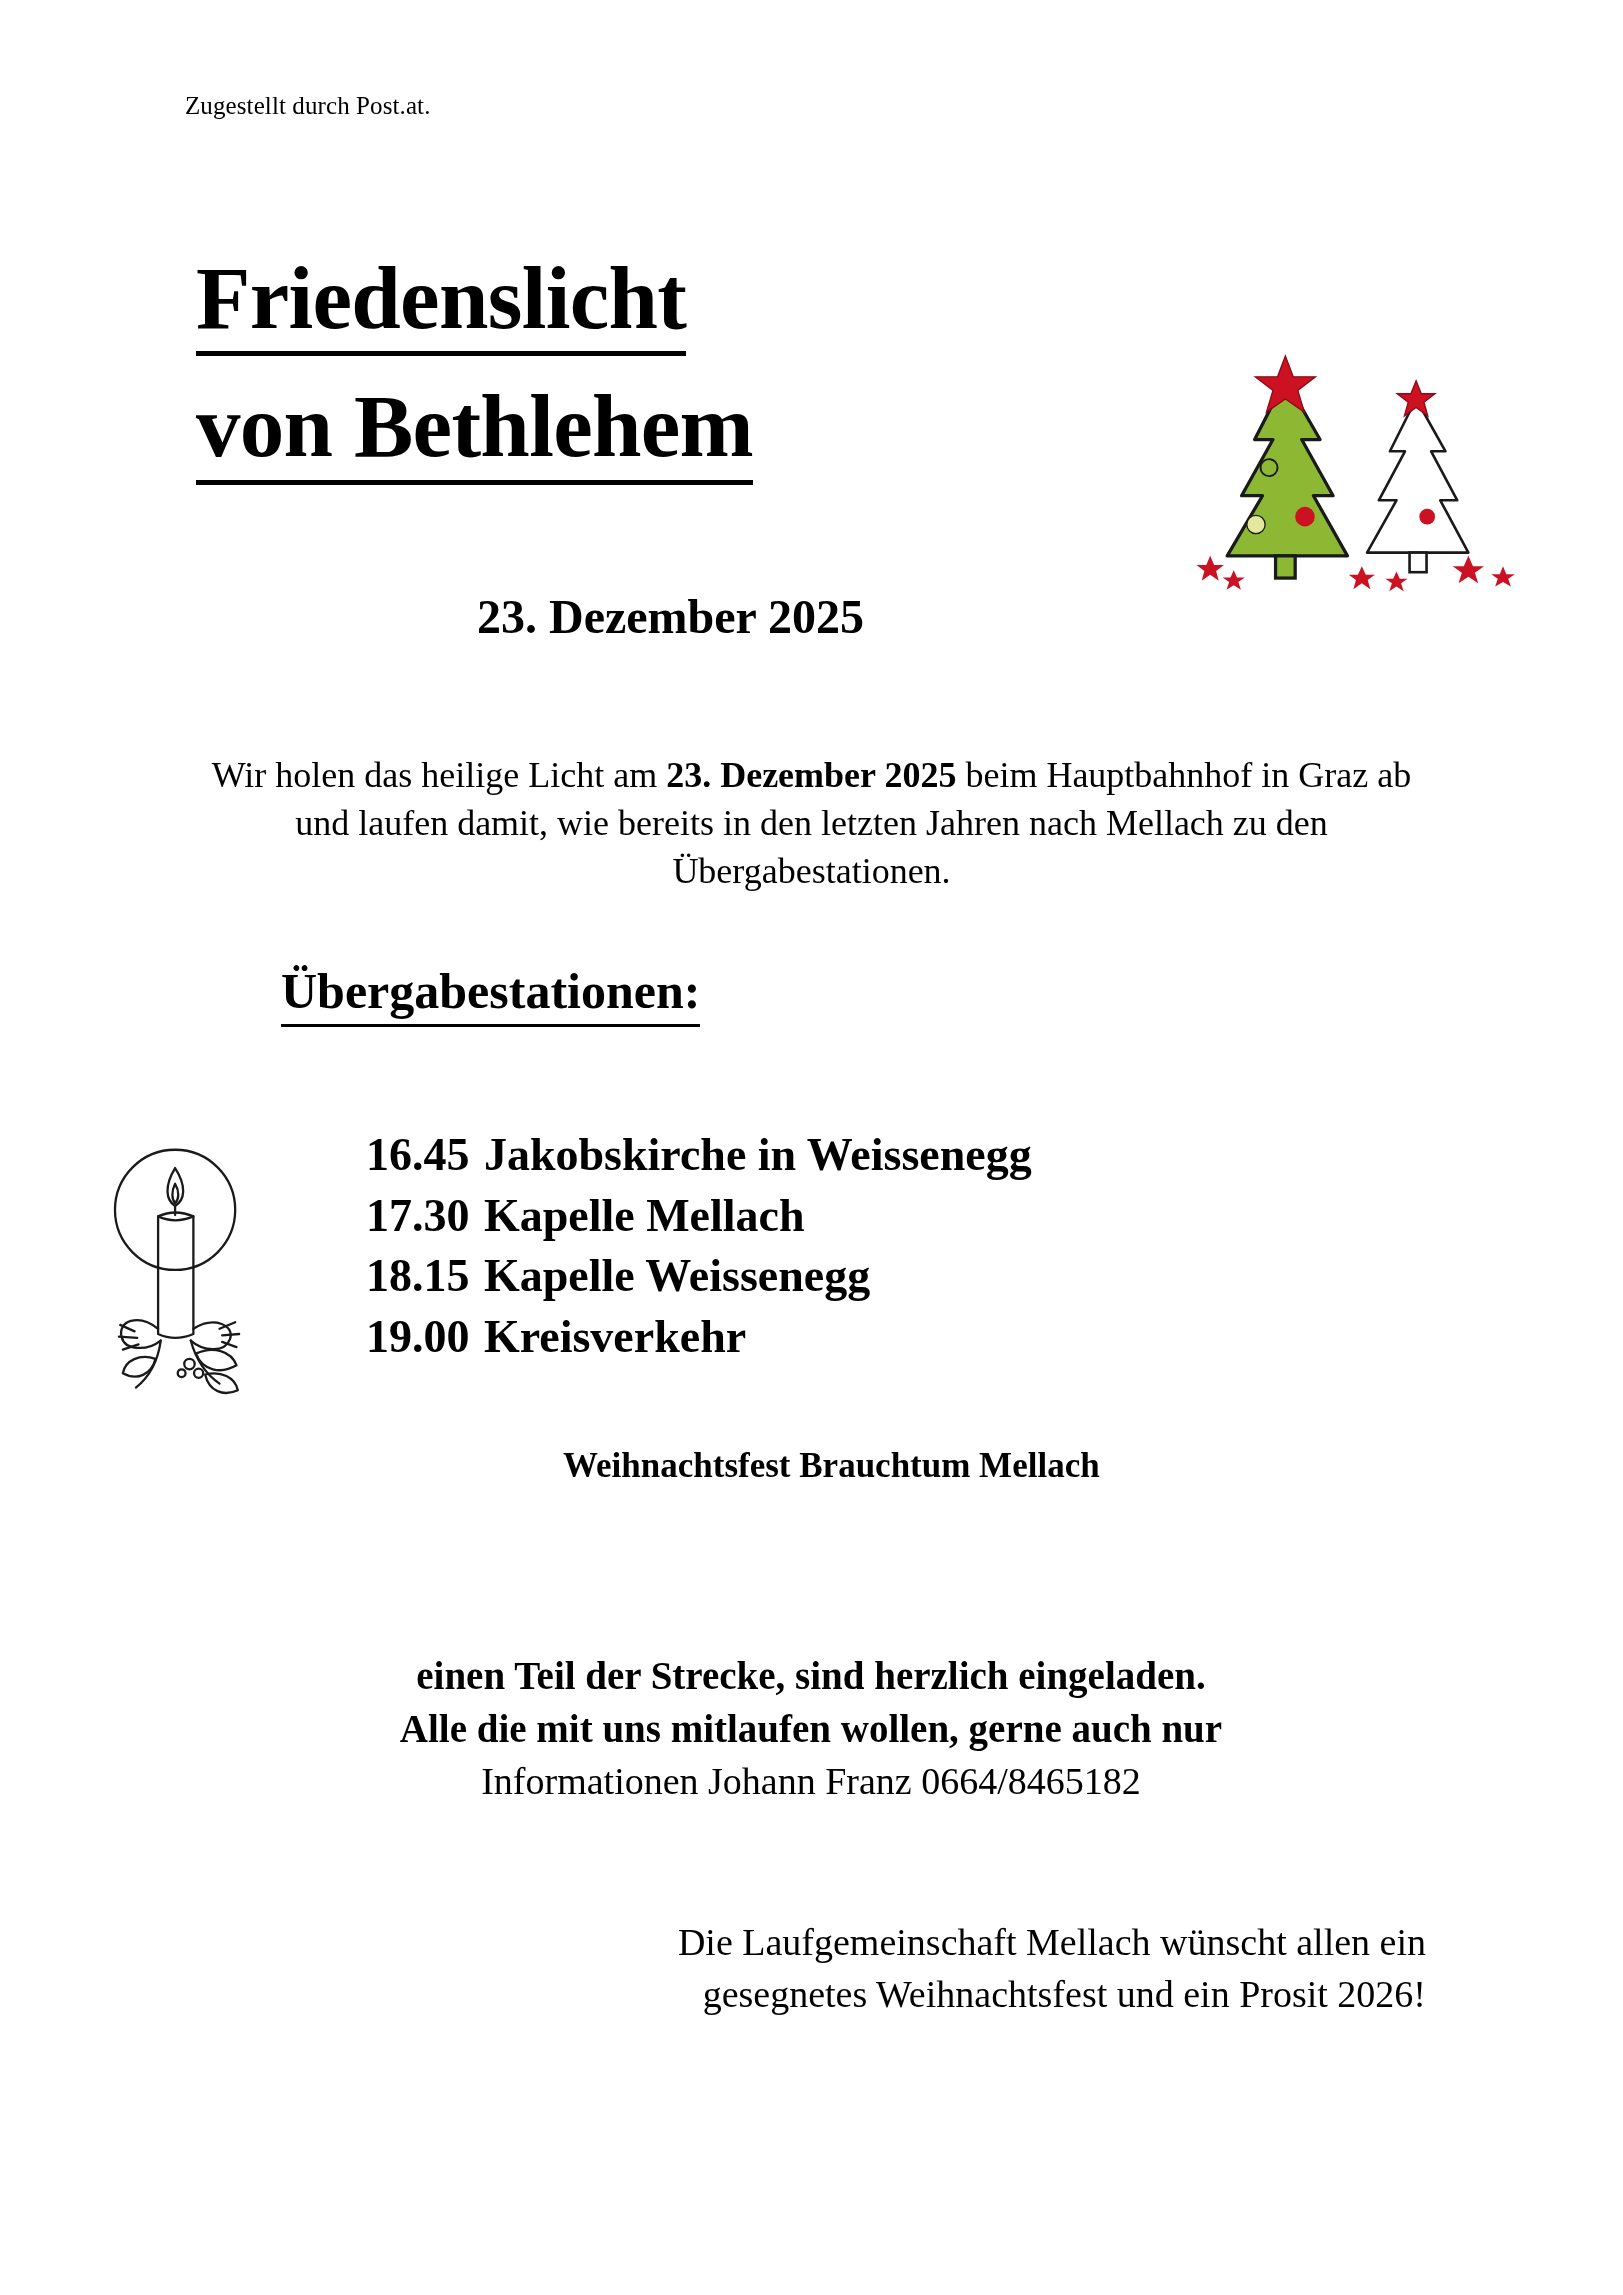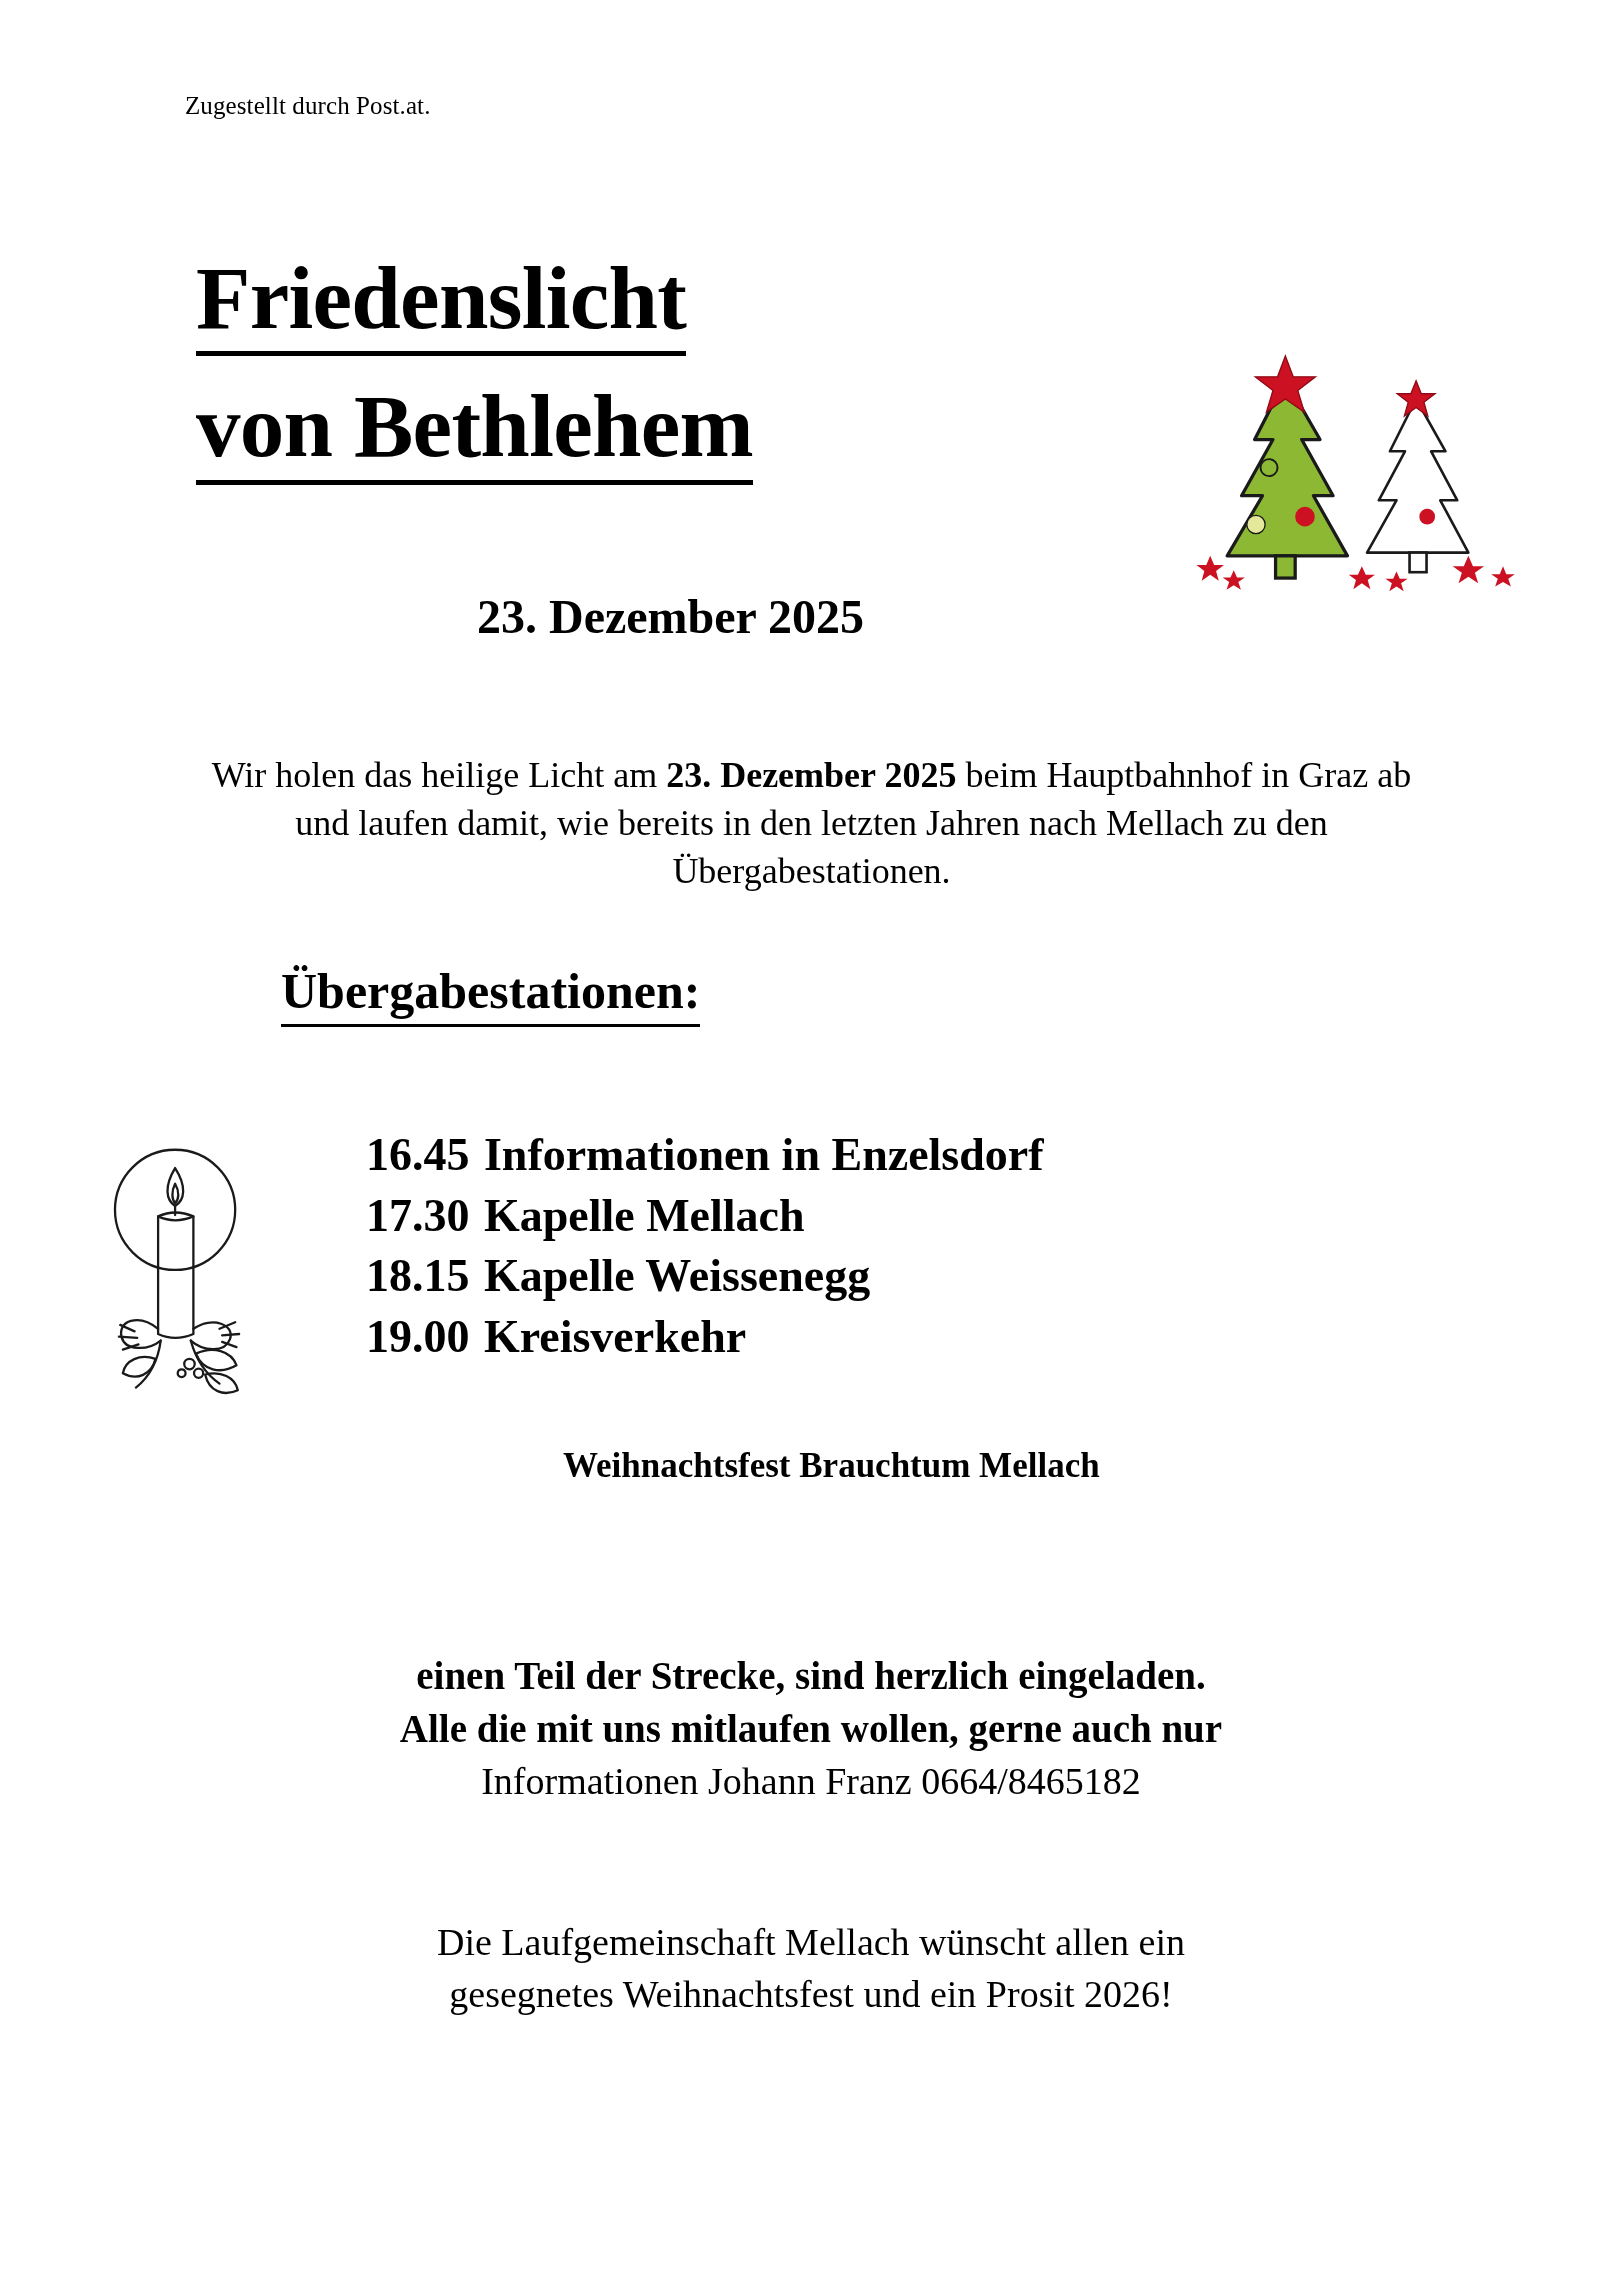--- a/index.html
+++ b/index.html
@@ -131,21 +131,21 @@
     font-size: 38px;
     line-height: 1.36;
     margin-top: 1.3px;
   }
 
   .closing-block {
     position: absolute;
     left: 196px;
     top: 1917px;
     width: 1230px;
-    text-align: center;
+    text-align: right;
     font-size: 38px;
     line-height: 1.36;
   }
 
   
   .tree-art {
     position: absolute;
     left: 1171px;
     top: 353px;
     width: 366px;
@@ -179,21 +179,21 @@
   <div class="subtitle-date">23. Dezember 2025</div>
 
   <div class="intro-par">
     <span>Wir holen das heilige Licht am </span><b>23. Dezember 2025</b><span> beim Hauptbahnhof in Graz ab und laufen damit, wie bereits in den letzten Jahren nach Mellach zu den Übergabestationen.</span>
   </div>
 
   <div class="section-heading">Übergabestationen:</div>
 
   <div class="stations">
     <div class="station-row">
-      <span class="station-time">16.45</span><span>Informationen in Enzelsdorf</span>
+      <span class="station-time">16.45</span><span>Jakobskirche in Weissenegg</span>
     </div>
     <div class="station-row">
       <span class="station-time">17.30</span><span>Kapelle Mellach</span>
     </div>
     <div class="station-row">
       <span class="station-time">18.15</span><span>Kapelle Weissenegg</span>
     </div>
     <div class="station-row">
       <span class="station-time">19.00</span><span>Kreisverkehr</span>
     </div>

